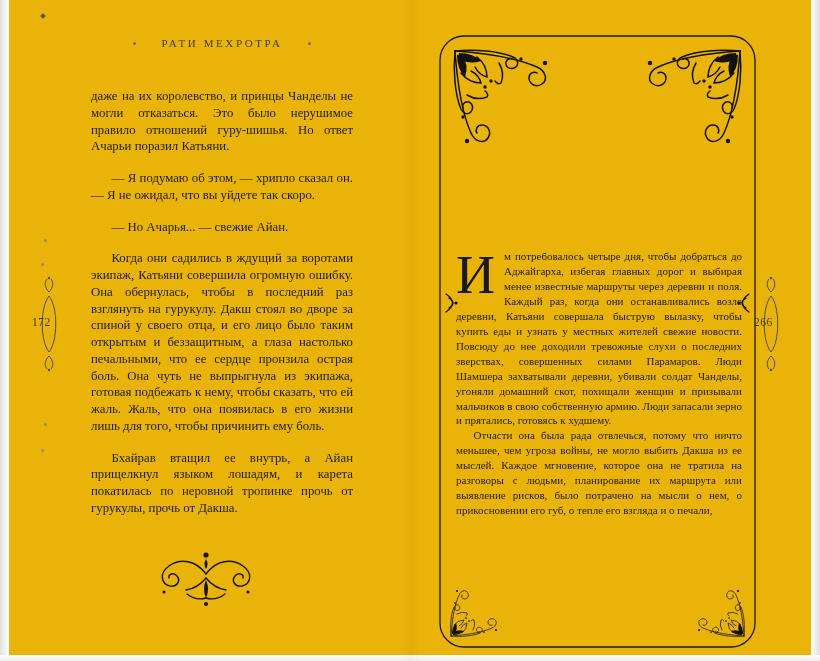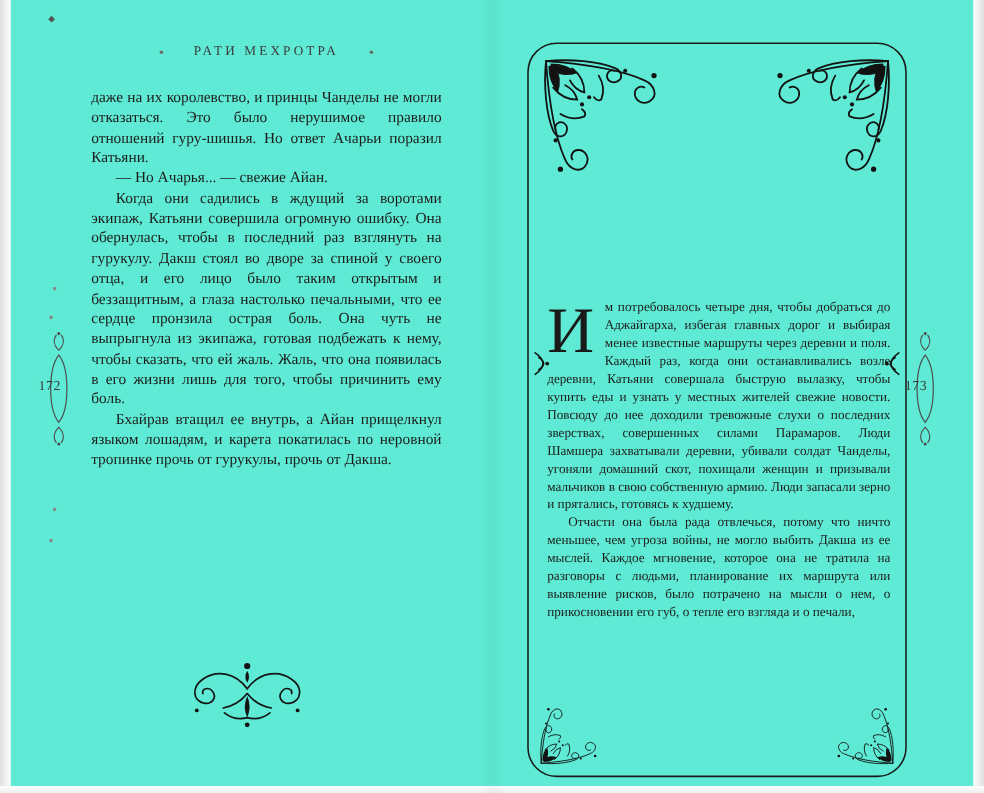--- a/index.html
+++ b/index.html
@@ -1,33 +1,33 @@
 <!DOCTYPE html>
 <html><head>
 <meta charset="utf-8">
 <style>
   html,body{margin:0;padding:0;background:#ffffff;}
-  .stage{position:relative;width:820px;height:661px;background:#5eead4;overflow:hidden;
+  .stage{position:relative;width:820px;height:661px;background:#eab308;overflow:hidden;
          font-family:"Liberation Serif","DejaVu Serif",serif;color:#1d1d1b;}
   .edge{position:absolute;pointer-events:none;}
   .edge.left{left:0;top:0;bottom:0;width:9px;background:linear-gradient(to right,#e0e0e0,#ffffff);}
   .edge.right{right:0;top:0;bottom:0;width:9px;background:linear-gradient(to left,#e0e0e0,#ffffff);}
   .edge.bottom{left:0;right:0;bottom:0;height:6px;background:linear-gradient(to top,#ededed,#ffffff);}
   .spine{position:absolute;left:401px;top:0;bottom:0;width:20px;
          background:linear-gradient(to right,rgba(0,0,0,0),rgba(0,0,0,0.03),rgba(0,0,0,0));}
 
   .mdot{position:absolute;width:3px;height:3px;border-radius:50%;background:#8a8a8a;}
   .mdot.diamond{width:4px;height:4px;border-radius:0;transform:rotate(45deg);background:#555;}
 
   
   .running-header{position:absolute;left:76px;top:37px;width:292px;display:flex;align-items:center;
                   justify-content:center;gap:26px;font-size:11px;letter-spacing:2.6px;color:#3c3c3c;}
   .hdot{width:3px;height:3px;border-radius:50%;background:#6b6b6b;flex:0 0 auto;}
   .left-text{position:absolute;left:76px;top:73px;width:292px;}
-  .left-text p{margin:0;text-align:justify;font-size:12.8px;line-height:1.31;}
+  .left-text p{margin:15px;text-align:justify;font-size:12.8px;line-height:1.31;}
   .right-text p{margin:0;text-align:justify;font-size:11px;line-height:1.36;}
   p.ind{text-indent:1.6em;}
   p.dropcap::first-letter{float:left;font-size:54px;line-height:44px;padding:4px 9px 0 0;color:#1a1a1a;}
 
   .end-flourish{position:absolute;left:147px;top:548px;width:118px;height:64px;}
 
   
   .cartouche{position:absolute;width:34px;height:96px;}
   .cartouche .pnum{position:absolute;left:0;right:0;top:40px;text-align:left;
                    font-size:11.5px;color:#3a3a3a;letter-spacing:0.5px;}
@@ -59,20 +59,21 @@
 
   <div>
     <div class="running-header">
       <span class="hdot"></span>
       <span>РАТИ МЕХРОТРА</span>
       <span class="hdot"></span>
     </div>
 
     <div class="left-text">
       <p class="cont">даже на их королевство, и принцы Чанделы не могли отказаться. Это было нерушимое правило отношений гуру-шишья. Но ответ Ачарьи поразил Катьяни.</p>
+      <p class="ind">— Я подумаю об этом, — хрипло сказал он. — Я не ожидал, что вы уйдете так скоро.</p>
       <p class="ind">— Но Ачарья... — свежие Айан.</p>
       <p class="ind">Когда они садились в ждущий за воротами экипаж, Катьяни совершила огромную ошибку. Она обернулась, чтобы в последний раз взглянуть на гурукулу. Дакш стоял во дворе за спиной у своего отца, и его лицо было таким открытым и беззащитным, а глаза настолько печальными, что ее сердце пронзила острая боль. Она чуть не выпрыгнула из экипажа, готовая подбежать к нему, чтобы сказать, что ей жаль. Жаль, что она появилась в его жизни лишь для того, чтобы причинить ему боль.</p>
       <p class="ind">Бхайрав втащил ее внутрь, а Айан прищелкнул языком лошадям, и карета покатилась по неровной тропинке прочь от гурукулы, прочь от Дакша.</p>
     </div>
 
     <div class="end-flourish">
       <svg width="118" height="64" viewBox="0 0 118 64">
         <g stroke="#141414" fill="none" stroke-width="1.4" stroke-linecap="round">
           <path d="M59,26 C49,12 33,10 22,18 C12,25 14,36 23,38 C30,39 34,33 30,28 C27,24 21,26 22,30"></path>
           <path d="M59,26 C69,12 85,10 96,18 C106,25 104,36 95,38 C88,39 84,33 88,28 C91,24 97,26 96,30"></path>
@@ -109,21 +110,21 @@
   <div class="cartouche" style="left:754px;top:276px">
     <svg width="34" height="96" viewBox="0 0 34 96">
       <g stroke="#4d4d4d" fill="none" stroke-width="1">
         <path d="M17,20 C26,31 26,65 17,76 C8,65 8,31 17,20 Z"></path>
         <path d="M17,16 c-4,-4 -5,-9 -2,-13 M17,16 c4,-4 5,-9 2,-13"></path>
         <path d="M17,80 c-4,4 -5,9 -2,13 M17,80 c4,4 5,9 2,13"></path>
       </g>
       <circle cx="17" cy="2" r="1.3" fill="#4d4d4d"></circle>
       <circle cx="17" cy="94" r="1.3" fill="#4d4d4d"></circle>
     </svg>
-    <span class="pnum">173</span>
+    <span class="pnum">266</span>
   </div>
 
   <div class="right-frame">
     <svg class="frame-svg" viewBox="0 0 321 617">
       <defs>
         <g id="hc" fill="none" stroke="#121212" stroke-width="1.5" stroke-linecap="round">
           <path d="M8,8 C36,10 68,14 90,24 c9,4 11,13 5,17 c-6,4 -13,0 -13,-6 c0,-5 5,-7 8,-5"></path>
           <path d="M8,8 C28,6 52,8 66,14 c6,3 6,9 1,11 c-5,2 -9,-2 -8,-6 c1,-3 4,-4 6,-3"></path>
           <path d="M30,14 q10,8 10,20 q-8,-2 -12,-10"></path>
           <path d="M52,20 q6,10 2,20 q-3,2 -6,-2"></path>

